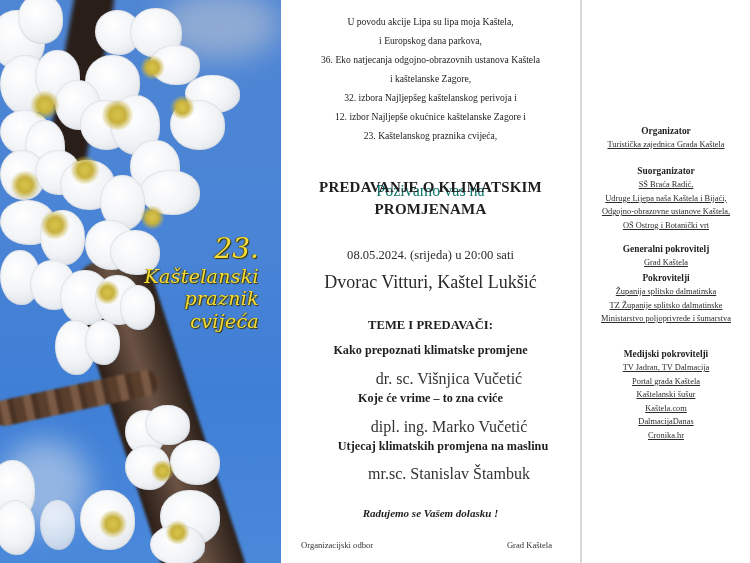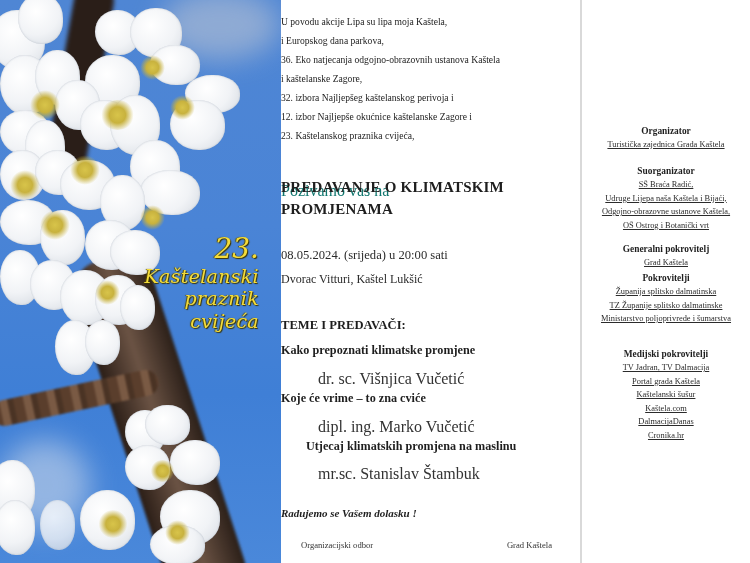--- a/index.html
+++ b/index.html
@@ -38,26 +38,26 @@
     .photo-title {
       position: absolute; right: 22px; top: 232px; text-align: right;
       font-family: "DejaVu Serif", "Liberation Serif", serif; font-style: italic; font-weight: normal;
       color: #f4dc3a; text-shadow: 1px 1px 1px #3b3400, -1px 0 1px #5a4e00;
       line-height: 1.18;
     }
     .photo-title .num { font-size: 28px; display: block; }
     .photo-title .line { font-size: 19px; display: block; letter-spacing: .3px; }
 
     
-    .center { position: absolute; left: 281px; top: 0; width: 299px; height: 563px; text-align: left; }
+    .center { position: absolute; left: 281px; top: 0; width: 299px; height: 563px; text-align: center; }
     .intro { position: absolute; top: 12px; left: 0; right: 0; font-size: 9.6px; line-height: 19px; color: #222; }
     .invite { position: absolute; top: 146px; left: 0; right: 0; font-size: 16px; color: #0f766e; margin-top: 36px; }
     .lecture-title { position: absolute; top: 176px; left: 0; right: 0; font-size: 15px; font-weight: bold; line-height: 22px; color: #1e1e1e; letter-spacing: .2px; }
     .datetime { position: absolute; top: 248px; left: 0; right: 0; font-size: 12.6px; color: #2b2b2b; }
-    .venue { position: absolute; top: 272px; left: 0; right: 0; font-size: 12px; color: #2b2b2b; }
+    .venue { position: absolute; top: 272px; left: 0; right: 0; font-size: 18px; color: #2b2b2b; }
     .topics-head { position: absolute; top: 318px; left: 0; right: 0; font-size: 12.6px; font-weight: bold; color: #1e1e1e; }
     .topic { position: absolute; left: 0; right: 0; font-size: 12.2px; font-weight: bold; color: #1e1e1e; }
     .speaker { position: absolute; left: 16px; right: 0; font-size: 16px; color: #333; margin-left: 21px; }
     .closing { position: absolute; top: 507px; left: 0; right: 0; font-size: 11px; font-weight: bold; font-style: italic; color: #1e1e1e; }
     .sign-left { position: absolute; top: 540px; left: 20px; font-size: 8.6px; color: #333; }
     .sign-right { position: absolute; top: 540px; right: 28px; font-size: 8.6px; color: #333; }
 
     
     .divider { position: absolute; left: 580px; top: 0; width: 2px; height: 563px; background: #d9d9d9; }
 

